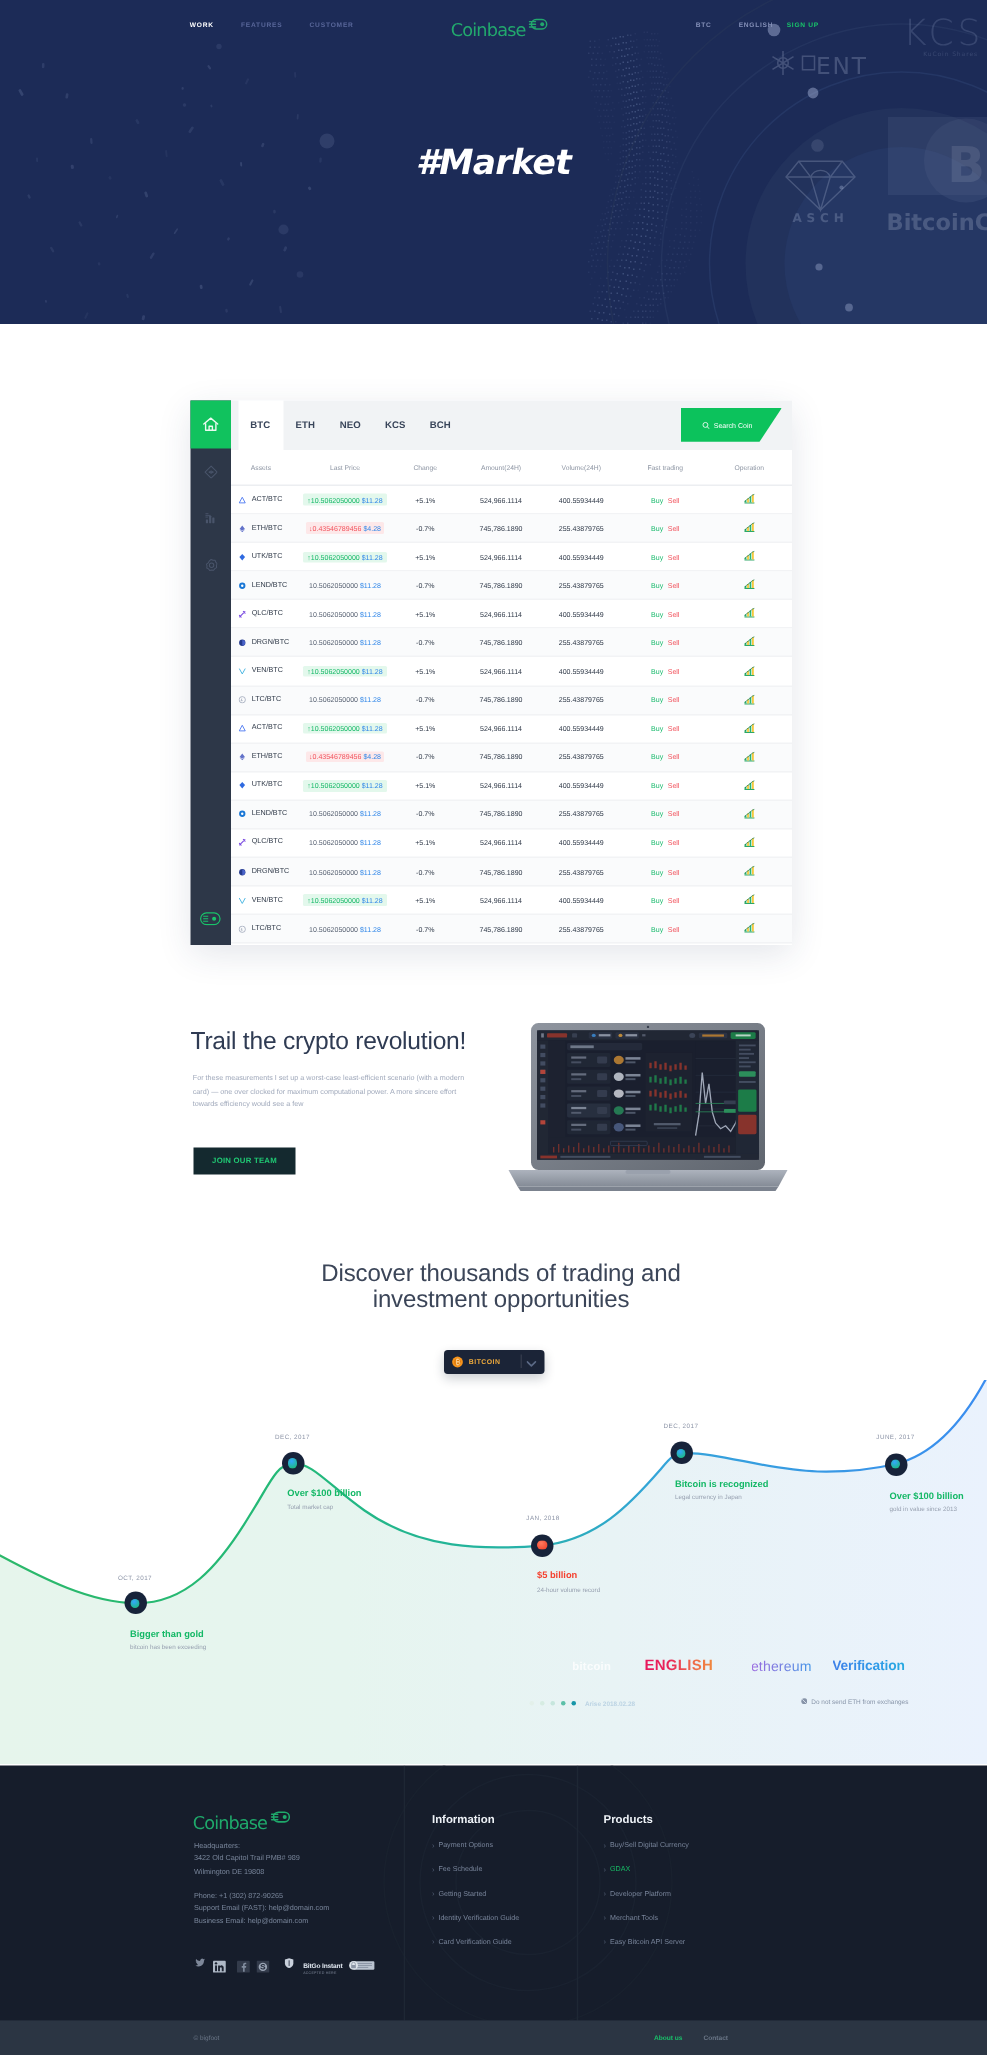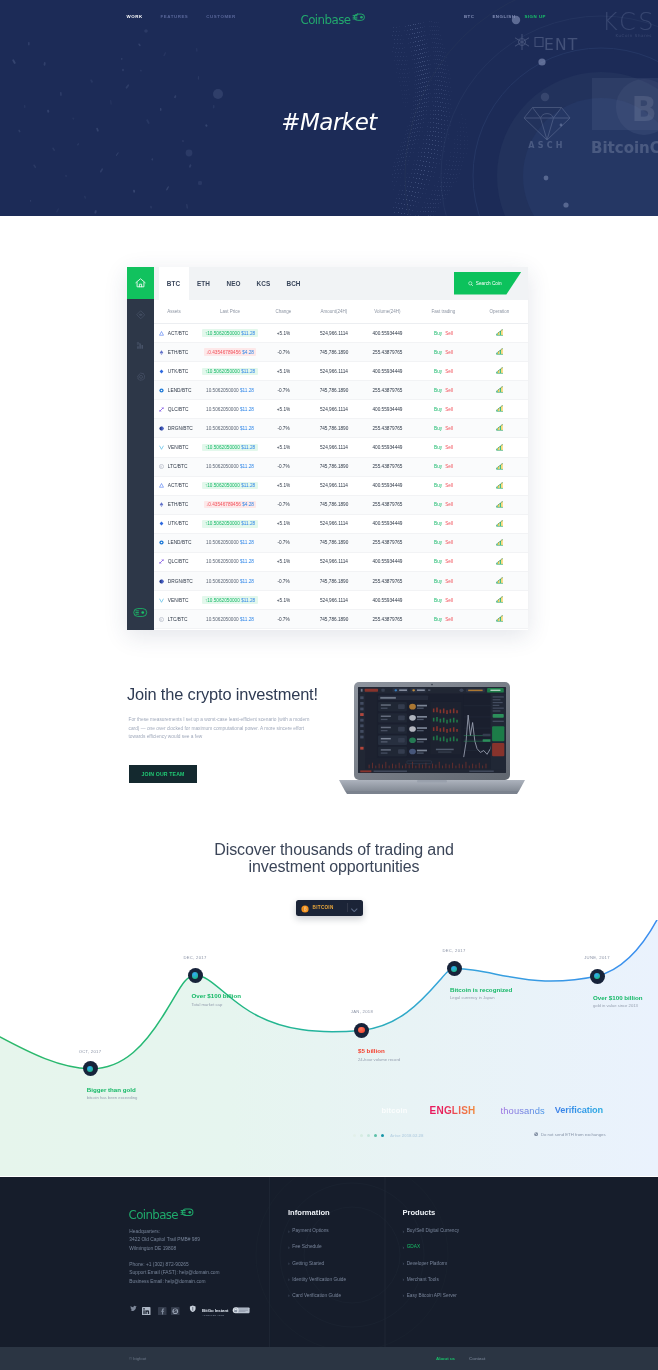--- a/index.html
+++ b/index.html
@@ -16,22 +16,22 @@
   .nav-link { font-size:4.4px; letter-spacing:0.55px; font-weight:700; color:#59679a; }
   .nav-link.active { color:#ffffff; }
   .brand { position:absolute; left:300.5px; top:7.5px; display:flex; align-items:flex-end; gap:1.8px; }
   .brand-text { font-size:11.8px; font-weight:400; color:#22a86d; letter-spacing:-0.55px;
                 font-family:"DejaVu Sans", sans-serif; line-height:9.4px;}
   .nav-right { position:absolute; right:112px; top:14px; display:flex; align-items:center; gap:9px; }
   .nav-r-item { font-size:4.4px; letter-spacing:0.5px; font-weight:700; color:#8490b8; display:flex; align-items:center; gap:2px;}
   .nav-r-item.green { color:#18c46a; }
   .flag { width:7px; height:4.6px; position:relative; display:inline-block; overflow:hidden; border-radius:0.5px;}
   .hero-title { position:absolute; left:0; top:96px; width:658px; text-align:center;
-                font-size:23px; font-weight:400; font-style:italic; color:#ffffff; letter-spacing:-0.5px;
-                font-family:"DejaVu Sans", sans-serif;margin-top:13px; }
+                font-size:23px; font-weight:700; font-style:italic; color:#ffffff; letter-spacing:-0.5px;
+                font-family:"DejaVu Sans", sans-serif; }
 
   
   .market { position:absolute; left:127px; top:266.5px; width:401px; height:363px;
             background:#ffffff; box-shadow:0 6px 22px rgba(40,55,95,0.13); display:flex; }
   .m-side { width:27px; background:#2d3748; position:relative; flex:none; }
   .m-side-home { height:32.5px; background:#11c25e; display:flex; align-items:center; justify-content:center; }
   .m-side-ic { height:31px; display:flex; align-items:center; justify-content:center; }
   .m-side-logo { position:absolute; left:0; bottom:0; width:26px; height:34px; display:flex; align-items:center; justify-content:center; }
   .m-body { flex:1; display:flex; flex-direction:column; background:#fff; }
   .m-top { height:33px; background:#f1f3f5; display:flex; align-items:stretch; position:relative; padding-left:4.5px; }
@@ -694,21 +694,21 @@
               <path d="M3.4 9.6 L3.4 5.2 L5.2 5.2 L5.2 9.6 Z" fill="#f5c431"></path>
               <path d="M6 9.6 L6 3 L7.8 3 L7.8 9.6 Z" fill="#2bb673"></path>
               <path d="M8.6 9.6 L8.6 1.2 L10.4 1.2 L10.4 9.6 Z" fill="#f5c431"></path>
               <path d="M0.5 8.6 L3 6.4 L6 4.2 L9 1.6 L11.4 0.6" fill="none" stroke="#1a7c47" stroke-width="0.8"></path>
             </svg></div>
       </div>
     </div>
   </div>
 
   <div class="join">
-    <div class="join-title">Join the crypto investment!</div>
+    <div class="join-title">Trail the crypto revolution!</div>
     <div class="join-body">For these measurements I set up a worst-case least-efficient scenario (with a modern card) — one over clocked for maximum computational power. A more sincere effort towards efficiency would see a few</div>
     <div class="join-cta">JOIN OUR TEAM</div>
     <div class="laptop"><svg viewBox="0 0 198 135" width="198" height="135">
   <defs>
     <linearGradient id="lidg" x1="0" y1="0" x2="1" y2="1">
               <stop offset="0" stop-color="#8f959f"></stop>
               <stop offset="1" stop-color="#60666f"></stop>
             </linearGradient>
     <linearGradient id="baseg" x1="0" y1="0" x2="0" y2="1">
               <stop offset="0" stop-color="#adb3bd"></stop>
@@ -952,21 +952,21 @@
     <div class="tl-date" style="left:567px; top:35.0px; width:60px; text-align:center;">JUNE, 2017</div>
     <div class="tl-label" style="left:593.0px; top:73.5px;">
       <div class="tl-title" style="color:#14b866;">Over $100 billion</div>
       <div class="tl-sub">gold in value since 2013</div>
     </div>
   </div>
 
   <div class="partners">
     <span class="p-faded">bitcoin</span>
     <span class="p-metamask">ENGLISH</span>
-    <span class="p-eth">thousands</span>
+    <span class="p-eth">ethereum</span>
     <span class="p-mew">Verification</span>
   </div>
   <div class="tl-dots">
     <i style="background:#e3f0ea"></i>
     <i style="background:#d6ece2"></i>
     <i style="background:#c6e6dd"></i>
     <i style="background:#5cc0a8"></i>
     <i style="background:#1796a8"></i>
     <span class="tl-dots-label">Arise 2018.02.28</span>
   </div>

